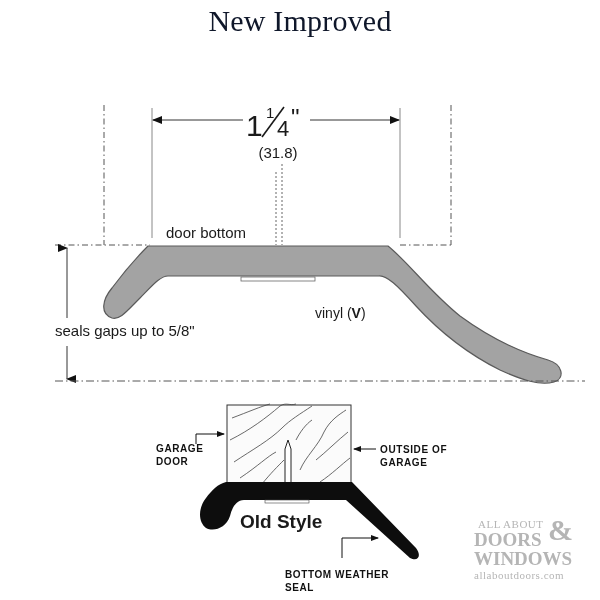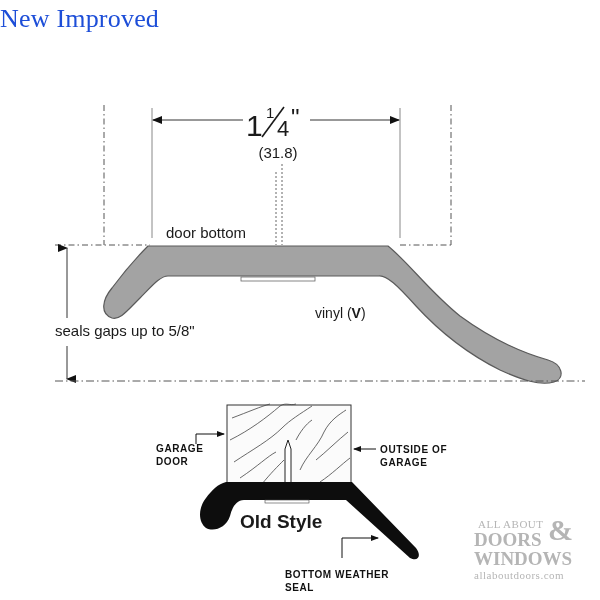--- a/index.html
+++ b/index.html
@@ -1,20 +1,20 @@
 <!DOCTYPE html>
 <html><head>
   <meta charset="utf-8">
   <style>
     html, body { margin: 0; padding: 0; background: #ffffff; }
     body { width: 600px; height: 600px; position: relative; overflow: hidden; }
     .title {
-      position: absolute; left: 0; top: 4px; width: 600px; text-align: left;
+      position: absolute; left: 0; top: 4px; width: 600px; text-align: center;
       font-family: "Liberation Serif", "DejaVu Serif", serif;
-      font-size: 26px; color: #1d4ed8; letter-spacing: 0.2px;
+      font-size: 30px; color: #0f172a; letter-spacing: 0.2px;
     }
     svg.diagram { position: absolute; left: 0; top: 0; }
     .lbl { font-family: "Liberation Sans", "DejaVu Sans", sans-serif; fill: #1a1a1a; }
     .caps { font-family: "Liberation Sans", "DejaVu Sans", sans-serif; font-weight: bold; fill: #111; letter-spacing: 0.6px; }
     .wm { font-family: "Liberation Serif", "DejaVu Serif", serif; fill: #b5b5b5; }
   </style>
 </head>
 <body>
 
 <div class="title">New Improved</div>

